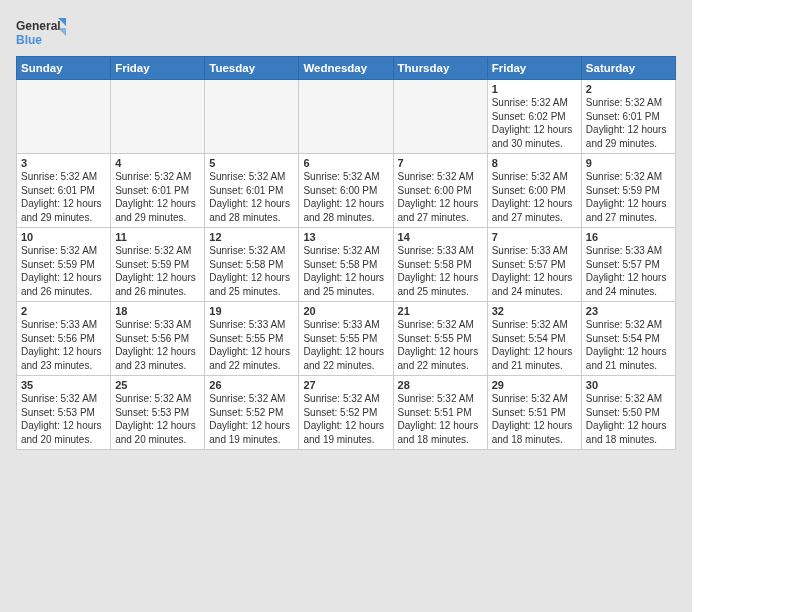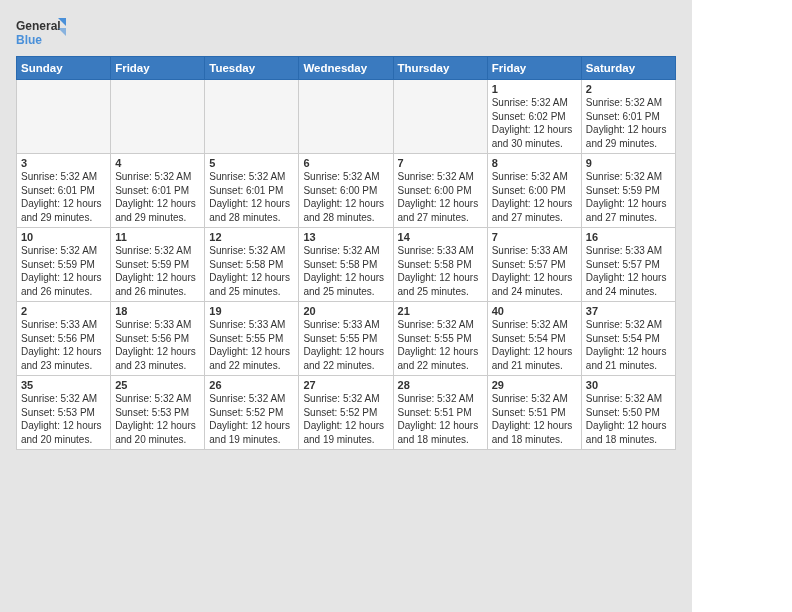--- a/index.html
+++ b/index.html
@@ -263,28 +263,28 @@
 and 22 minutes.</div>
           </td>
           <td>
             <span class="day-number">21</span>
             <div class="day-info">Sunrise: 5:32 AM
 Sunset: 5:55 PM
 Daylight: 12 hours
 and 22 minutes.</div>
           </td>
           <td>
-            <span class="day-number">40</span>
+            <span class="day-number">32</span>
             <div class="day-info">Sunrise: 5:32 AM
 Sunset: 5:54 PM
 Daylight: 12 hours
 and 21 minutes.</div>
           </td>
           <td>
-            <span class="day-number">37</span>
+            <span class="day-number">23</span>
             <div class="day-info">Sunrise: 5:32 AM
 Sunset: 5:54 PM
 Daylight: 12 hours
 and 21 minutes.</div>
           </td>
         </tr>
         <tr>
           <td>
             <span class="day-number">35</span>
             <div class="day-info">Sunrise: 5:32 AM

